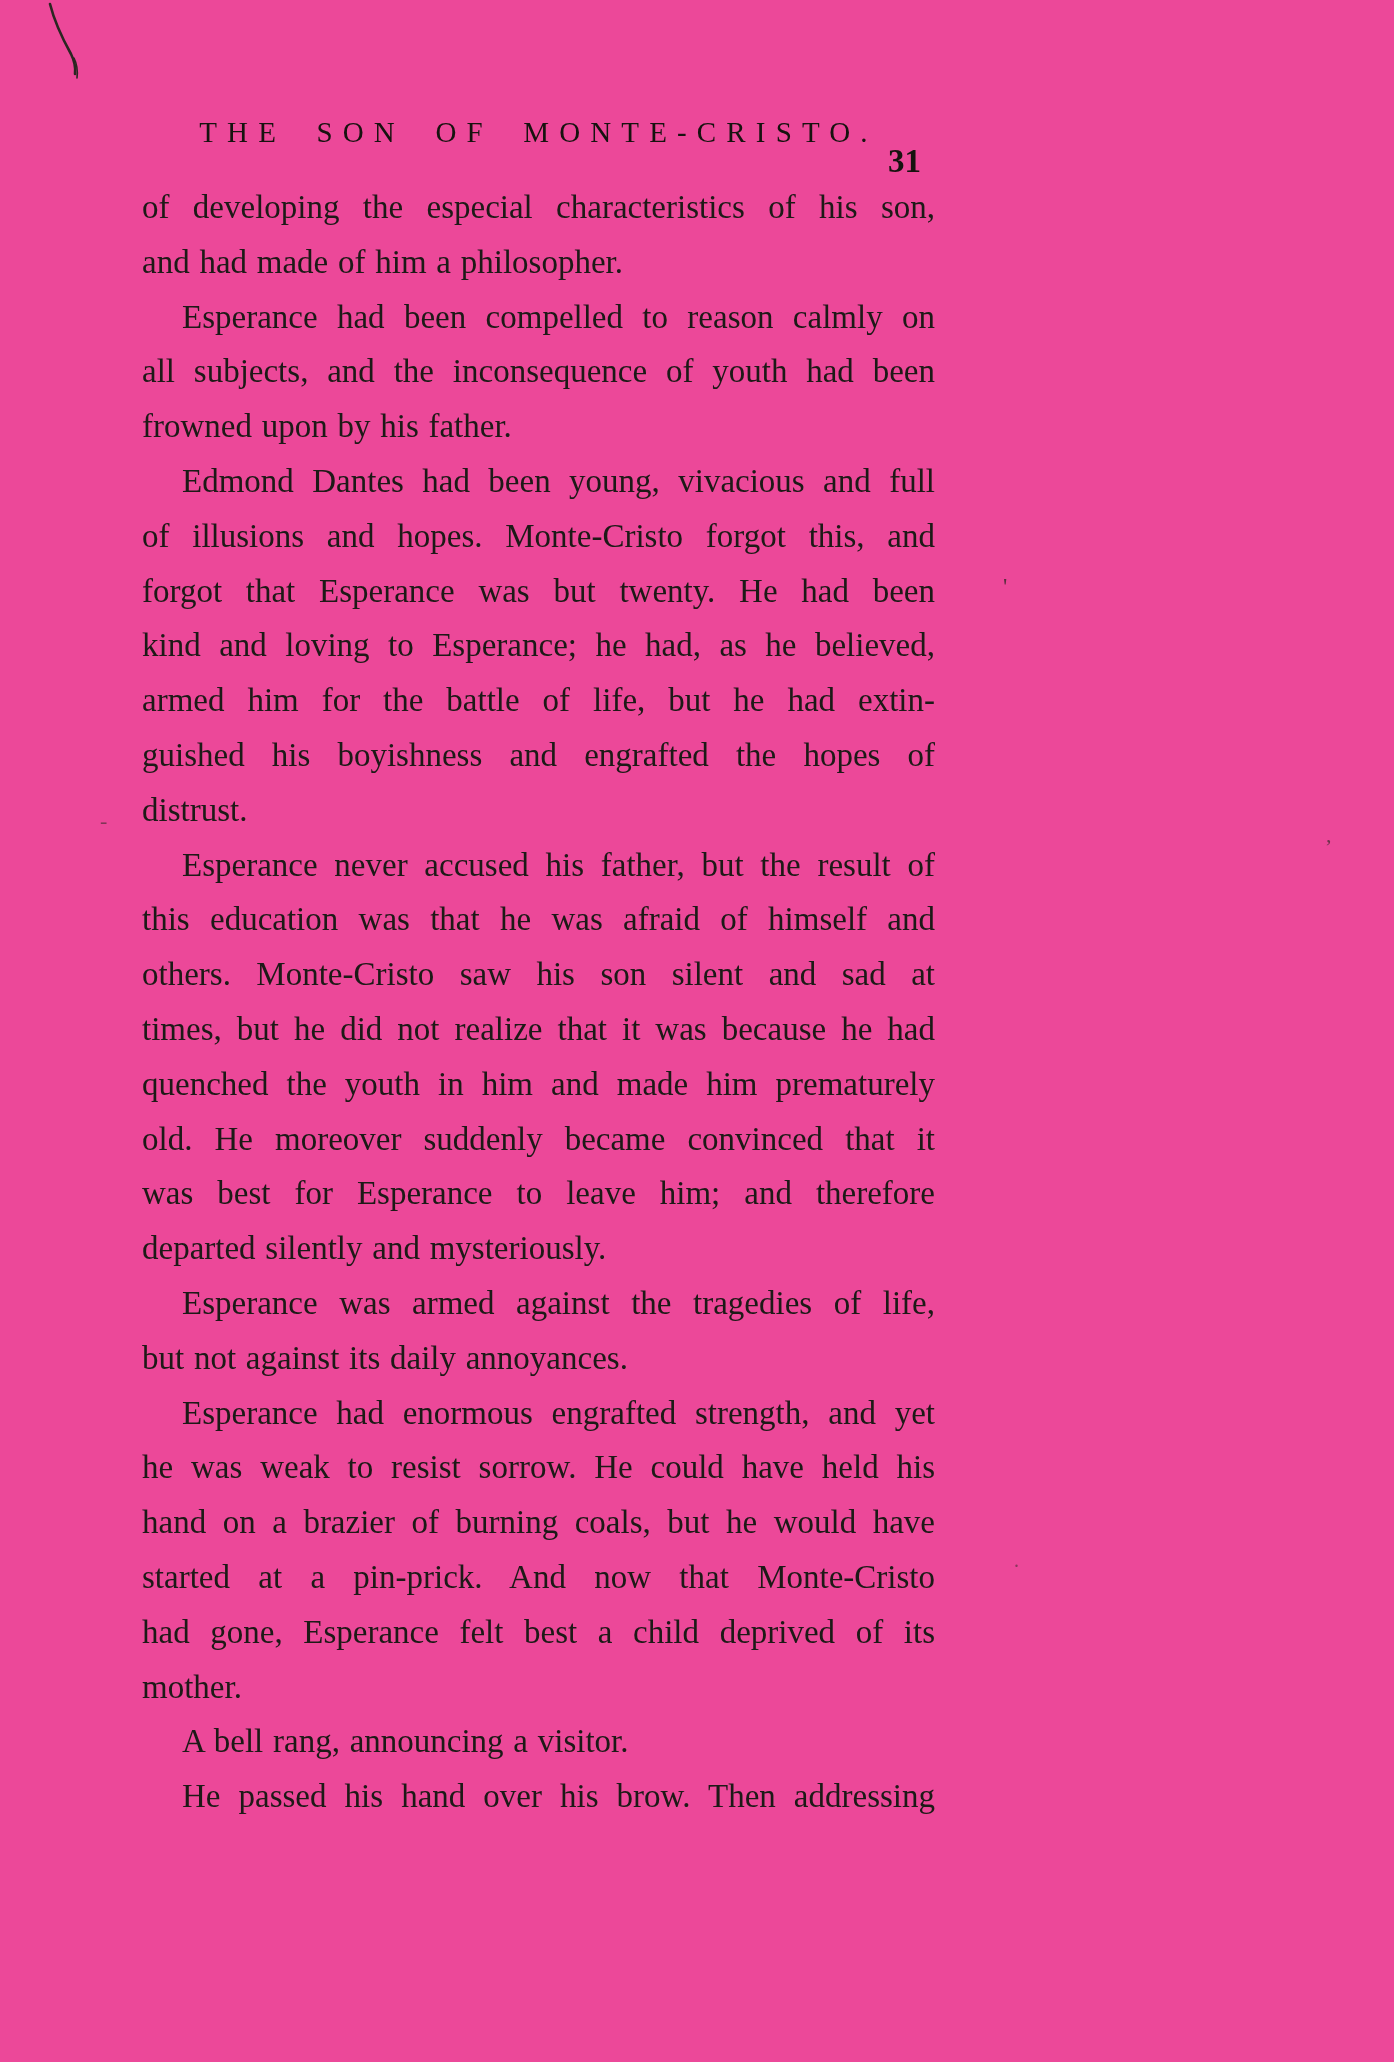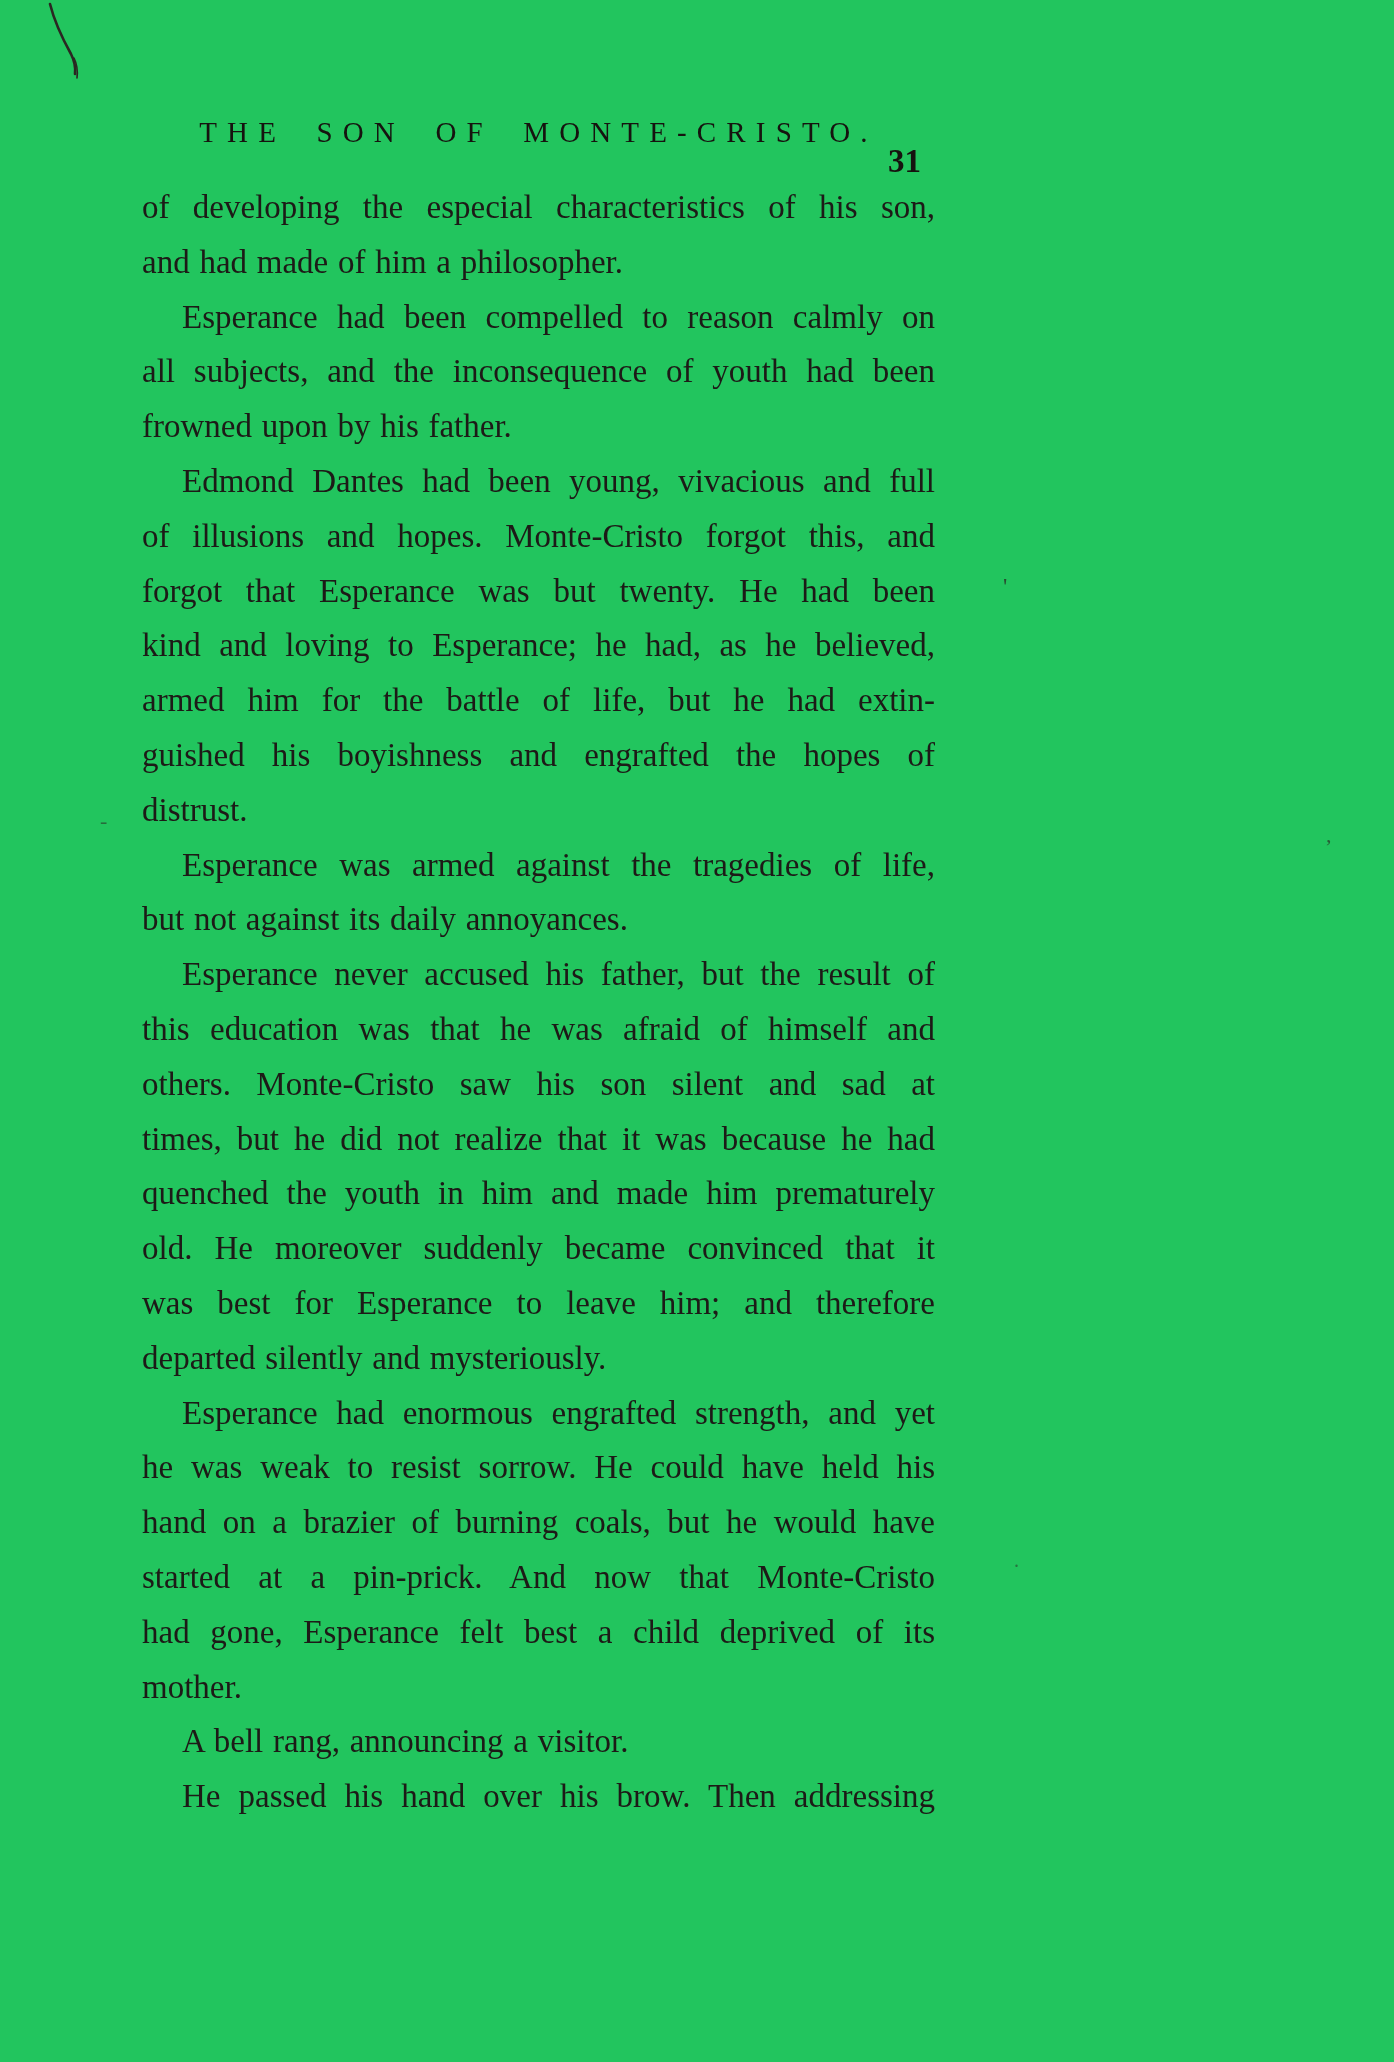--- a/index.html
+++ b/index.html
@@ -7,21 +7,21 @@
   body {
     background: #ffffff;
     font-family: "Liberation Serif", "DejaVu Serif", serif;
     color: #1d1a17;
     position: relative;
     overflow: hidden;
   }
   .page {
     position: absolute;
     inset: 0;
-    background: #22c55e;
+    background: #ec4899;
   }
   .corner-mark {
     position: absolute;
     left: 22px;
     top: 0px;
   }
   .text-column {
     position: absolute;
     left: 142px;
     top: 112px;
@@ -96,32 +96,32 @@
         <div class="para">
           <div class="line indent">Edmond Dantes had been young, vivacious and full</div>
           <div class="line">of illusions and hopes.  Monte-Cristo forgot this, and</div>
           <div class="line">forgot that Esperance was but twenty.  He had been</div>
           <div class="line">kind and loving to Esperance; he had, as he believed,</div>
           <div class="line">armed him for the battle of life, but he had extin-</div>
           <div class="line">guished his boyishness and engrafted the hopes of</div>
           <div class="line end">distrust.</div>
         </div>
         <div class="para">
-          <div class="line indent">Esperance was armed against the tragedies of life,</div>
-          <div class="line end">but not against its daily annoyances.</div>
-        </div>
-        <div class="para">
           <div class="line indent">Esperance never accused his father, but the result of</div>
           <div class="line">this education was that he was afraid of himself and</div>
           <div class="line">others.  Monte-Cristo saw his son silent and sad at</div>
           <div class="line">times, but he did not realize that it was because he had</div>
           <div class="line">quenched the youth in him and made him prematurely</div>
           <div class="line">old.  He moreover suddenly became convinced that it</div>
           <div class="line">was best for Esperance to leave him; and therefore</div>
           <div class="line end">departed silently and mysteriously.</div>
+        </div>
+        <div class="para">
+          <div class="line indent">Esperance was armed against the tragedies of life,</div>
+          <div class="line end">but not against its daily annoyances.</div>
         </div>
         <div class="para">
           <div class="line indent">Esperance had enormous engrafted strength, and yet</div>
           <div class="line">he was weak to resist sorrow.  He could have held his</div>
           <div class="line">hand on a brazier of burning coals, but he would have</div>
           <div class="line">started at a pin-prick.  And now that Monte-Cristo</div>
           <div class="line">had gone, Esperance felt best a child deprived of its</div>
           <div class="line end">mother.</div>
         </div>
         <div class="para">

